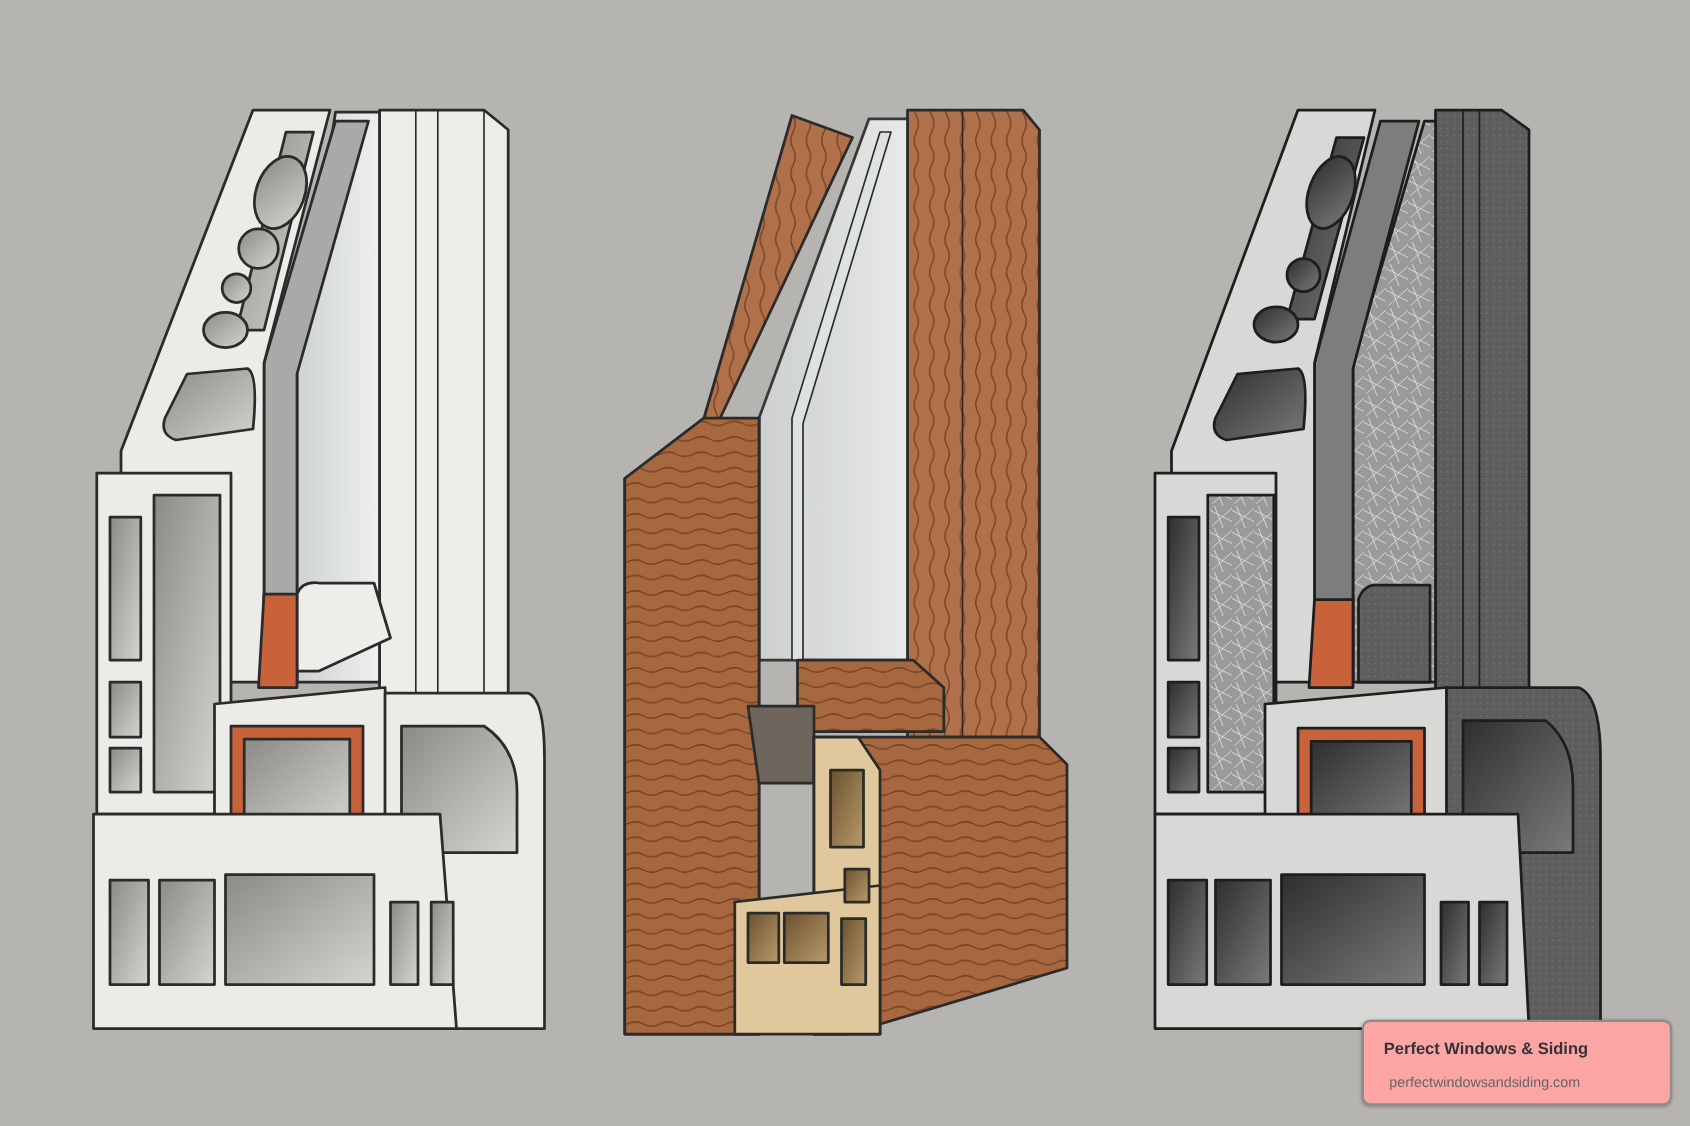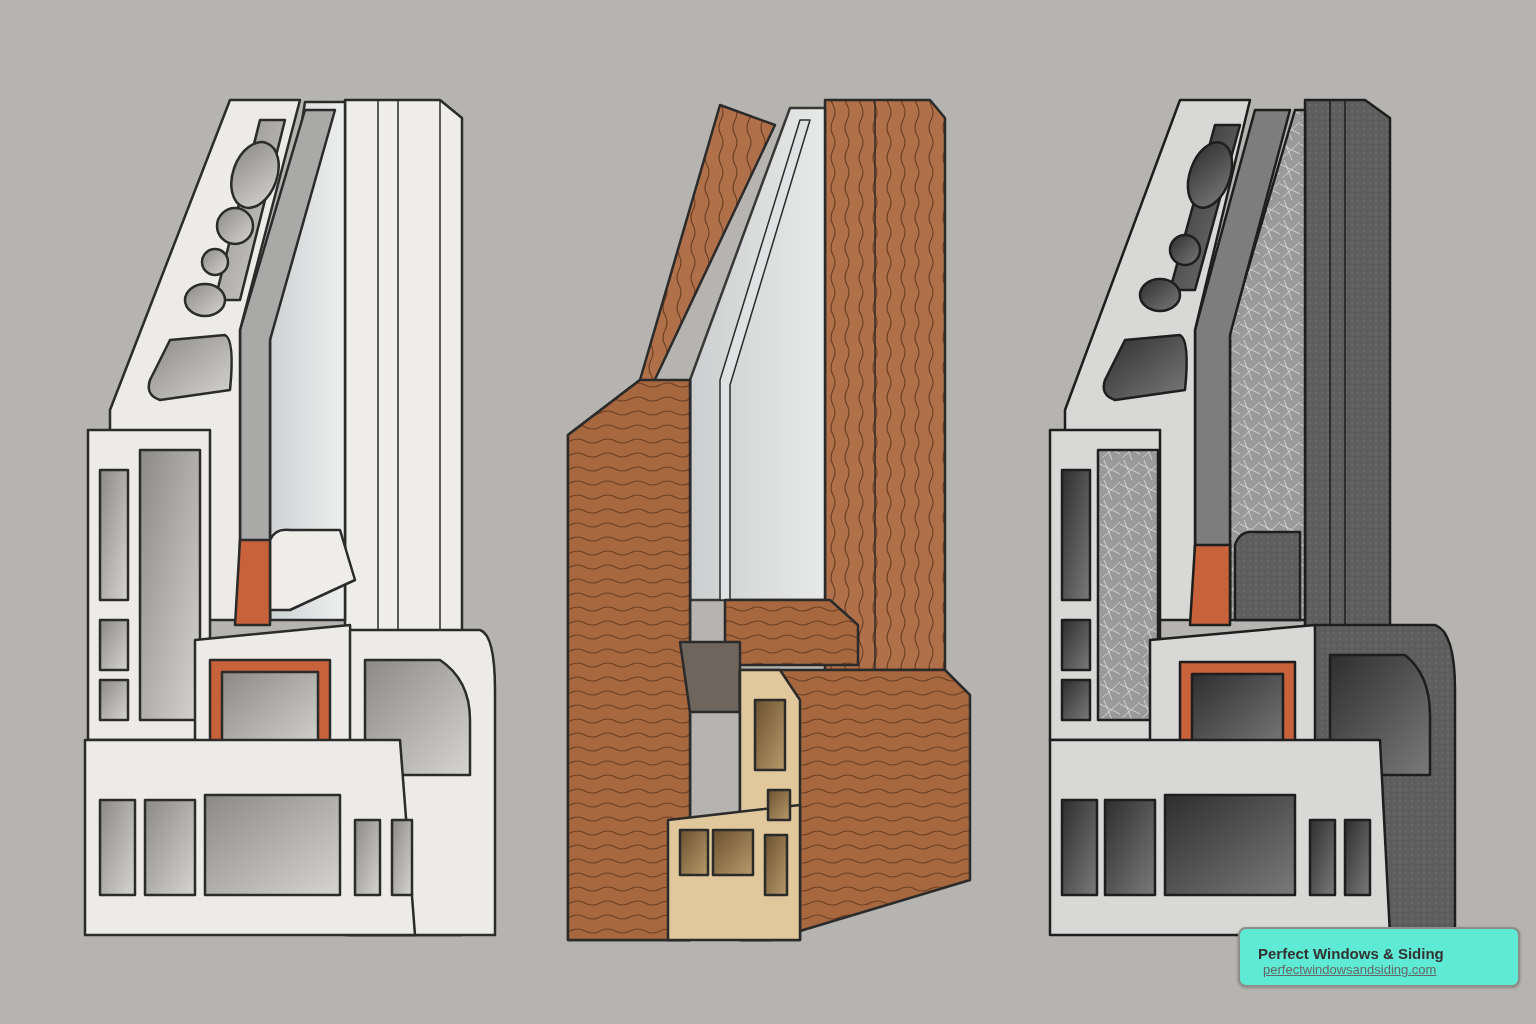--- a/index.html
+++ b/index.html
@@ -1,20 +1,20 @@
 <!DOCTYPE html>
 <html><head>
 <meta charset="utf-8">
 <style>
   html,body{margin:0;padding:0;}
   body{width:1536px;height:1024px;background:#b6b4b0;position:relative;overflow:hidden;font-family:"Liberation Sans",sans-serif;}
   .illus{position:absolute;left:0;top:0;width:1536px;height:1024px;}
-  .badge{position:absolute;left:1238px;top:927px;width:282px;height:60px;background:#5eead4;border-radius:8px;border:2px solid #8e8d8a;box-shadow:0 1px 3px rgba(0,0,0,.25);box-sizing:border-box;}
+  .badge{position:absolute;left:1238px;top:927px;width:282px;height:78px;background:#fca5a5;border-radius:8px;border:2px solid #8e8d8a;box-shadow:0 1px 3px rgba(0,0,0,.25);box-sizing:border-box;}
   .badge .t{position:absolute;left:18px;top:16px;font-size:15px;font-weight:bold;color:#333;}
-  .badge .u{position:absolute;left:23px;top:33px;font-size:13px;color:#666;text-decoration:underline;}
+  .badge .u{position:absolute;left:23px;top:47px;font-size:13px;color:#666;}
 </style>
 </head>
 <body>
 
 <svg class="illus" viewBox="0 0 1536 1024" xmlns="http://www.w3.org/2000/svg">
   <defs>
     <linearGradient id="glass" x1="0" x2="1">
       <stop offset="0" stop-color="#cfd2d3"></stop>
         <stop offset="1" stop-color="#eef0f0"></stop>
     </linearGradient>

